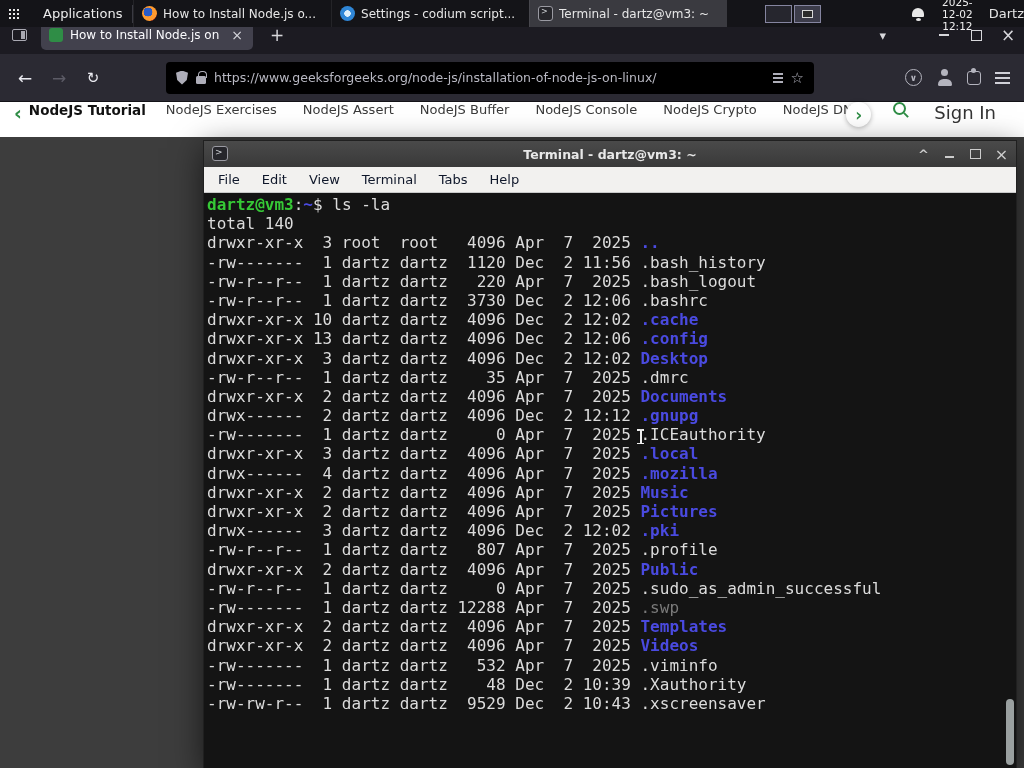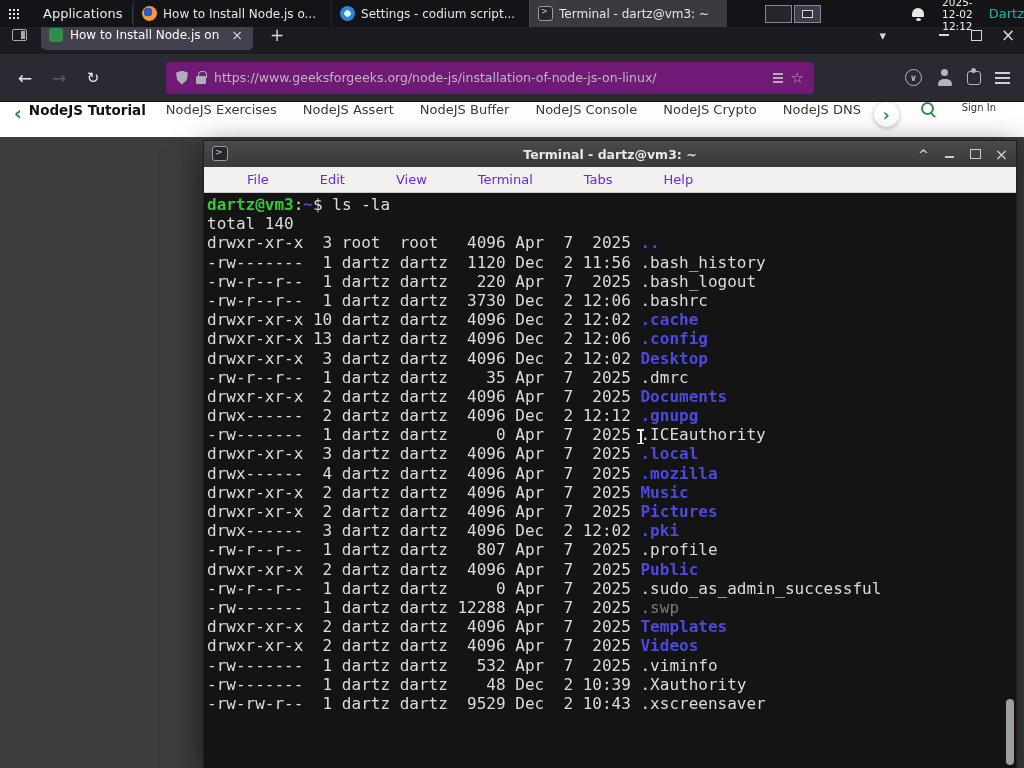--- a/index.html
+++ b/index.html
@@ -30,21 +30,21 @@
   .pager { display:flex; gap:2px; margin-left:38px; }
   .pcell { width:27px; height:18px; border:1px solid #8585a0; background:#26262e; }
   .pcell.current { background:#3c3c4a; display:flex; align-items:center; justify-content:center; }
   .pmini { width:11px; height:8px; border:1px solid #d8d8d8; background:#2b2b2b; }
   .bell { width:14px; height:16px; margin-left:90px; position:relative; }
   .bell::before { content:""; position:absolute; left:1px; top:2px; width:12px; height:9px;
     background:#e8e8e8; border-radius:6px 6px 1px 1px; }
   .bell::after { content:""; position:absolute; left:4.5px; top:12px; width:5px; height:3px;
     background:#e8e8e8; border-radius:50%; }
   .clock { text-align:center; font-size:10.5px; line-height:12px; margin:0 12px 0 18px; color:#f0f0f0; }
-  .user { font-size:13px; color:#14b8a6; margin-right:0; white-space:nowrap; }
+  .user { font-size:13px; color:#e5e5e5; margin-right:0; white-space:nowrap; }
 
   
   .browser { position:absolute; left:0; top:16px; width:1024px; height:121px; z-index:1; }
   .tabbar { height:38px; background:var(--ff-dark,#1c1b22); display:flex; align-items:center; }
   .fview { width:15px; height:12px; border:1.5px solid #a9a9b2; border-radius:2px; margin:0 14px 0 12px; position:relative; }
   .fview::after { content:""; position:absolute; right:1px; top:1px; bottom:1px; width:4px; background:#a9a9b2; }
   .tab { width:212px; height:30px; background:var(--tab-active,#42414d); border-radius:5px;
          display:flex; align-items:center; gap:7px; padding:0 8px; color:#fbfbfe; }
   .favicon { width:14px; height:14px; border-radius:3px; background:var(--gfg-green,#2f8d46); flex:0 0 14px; }
   .tab-title { font-size:12px; white-space:nowrap; overflow:hidden; flex:1; }
@@ -60,21 +60,21 @@
   .wc.max::before { content:""; width:9px; height:9px; border:1.5px solid #d7d7db; display:block; }
   .wc.close::before { content:"×"; font-size:17px; }
 
   .navbar { height:48px; background:var(--ff-toolbar,#2b2a33); display:flex; align-items:center;
             padding-left:8px; border-bottom:1px solid #131217; }
   .navbtn { width:34px; height:34px; display:flex; align-items:center; justify-content:center;
             color:#eaeaf0; font-size:17px; }
   .navbtn.back::before { content:"←"; }
   .navbtn.fwd::before { content:"→"; color:#5c5b66; }
   .navbtn.reload::before { content:"↻"; font-size:15px; }
-  .urlbar { margin-left:56px; width:648px; height:32px; background:#701a75; border-radius:4px;
+  .urlbar { margin-left:56px; width:648px; height:32px; background:#000000; border-radius:4px;
             display:flex; align-items:center; padding:0 10px; gap:8px; }
   .shield { width:12px; height:14px; background:#aeaeb9;
     clip-path:polygon(50% 0, 100% 16%, 90% 68%, 50% 100%, 10% 68%, 0 16%); flex:0 0 12px; }
   .lockic { width:10px; height:8px; background:#aeaeb9; border-radius:1.5px; position:relative; margin-top:4px; flex:0 0 10px; }
   .lockic::before { content:""; position:absolute; top:-5px; left:1.5px; width:7px; height:6px;
     border:1.5px solid #aeaeb9; border-bottom:none; border-radius:4px 4px 0 0; }
   .urltext { font-size:12.5px; color:#b9b9c3; white-space:nowrap; overflow:hidden; flex:1; }
   .reader { width:10px; height:2px; background:#aeaeb9; box-shadow:0 4px 0 #aeaeb9, 0 8px 0 #aeaeb9; margin-top:-8px; flex:0 0 10px; }
   .star { color:#aeaeb9; font-size:15px; }
   .star::before { content:"☆"; }
@@ -100,40 +100,40 @@
   .snav-items { display:flex; gap:26px; overflow:hidden; white-space:nowrap; flex:1; }
   .snav-item { font-size:13px; color:#3a3a3a; }
   .chev-circle { width:25px; height:25px; border-radius:50%; background:#fff;
     box-shadow:0 1px 5px rgba(0,0,0,0.3); display:flex; align-items:center; justify-content:center;
     color:var(--gfg-green,#2f8d46); font-size:17px; font-weight:bold; margin-left:-14px; flex:0 0 25px; }
   .chev-circle::before { content:"›"; }
   .gsearch { width:13px; height:13px; border:2px solid var(--gfg-green,#2f8d46); border-radius:50%;
     position:relative; margin-left:22px; flex:0 0 13px; }
   .gsearch::after { content:""; position:absolute; width:2px; height:6px; background:var(--gfg-green,#2f8d46);
     transform:rotate(-45deg); bottom:-5px; right:-2.5px; }
-  .signin { font-size:10px; color:#333; margin-left:28px; margin-right:14px; white-space:nowrap; }
+  .signin { font-size:18px; color:#333; margin-left:28px; margin-right:14px; white-space:nowrap; }
 
   
   .termwin { position:absolute; left:203px; top:140px; width:814px; height:628px; z-index:10;
              box-shadow:0 8px 30px rgba(0,0,0,0.6); border:1px solid #202020; }
   .titlebar { height:26px; background:linear-gradient(#4a4a4a,#393939); position:relative; }
   .term-icon { position:absolute; left:8px; top:5px; width:16px; height:15px; border-radius:3px;
     background:#26262b; border:1px solid #9a9aa2; }
   .term-icon::after { content:">"; position:absolute; left:2px; top:0px; font-size:9px; color:#cfd2d6; }
   .title { position:absolute; left:50%; top:50%; transform:translate(-50%,-50%);
     color:#e8e8e8; font-size:12.5px; font-weight:600; white-space:nowrap; }
   .tbtns { position:absolute; right:8px; top:0; height:26px; display:flex; align-items:center; gap:13px; }
   .tb { color:#cccccc; font-size:12px; display:flex; align-items:center; justify-content:center; width:13px; height:26px; }
   .tb.shade::before { content:"^"; font-weight:bold; font-size:13px; }
   .tb.tmin::before { content:""; width:9px; height:1.5px; background:#cccccc; display:block; margin-top:6px; }
   .tb.tmax::before { content:""; width:9px; height:8px; border:1.5px solid #cccccc; display:block; }
   .tb.tclose::before { content:"×"; font-size:16px; }
   .menubar { height:26px; background:#f2f1ef; display:flex; align-items:center; padding-left:8px;
              border-bottom:1px solid #c9c9c9; }
-  .menu-item { font-size:13px; color:#6d28d9; padding:0 6px; margin-right:10px;margin-left:29px; }
+  .menu-item { font-size:13px; color:#0f172a; padding:0 6px; margin-right:10px; }
   .termbody { position:relative; height:576px; background:var(--term-bg,#141414); overflow:hidden;
     font-family:"DejaVu Sans Mono", monospace; font-size:16px; line-height:19.2px;
     color:var(--term-fg,#dcdcdc); padding:2px 0 0 3px; }
   .tline { white-space:pre; height:19.2px; }
   .c-green { color:var(--term-green,#36c936); font-weight:bold; }
   .c-blue { color:var(--term-blue,#4a4ae0); font-weight:bold; }
   .c-dim { color:var(--term-dim,#7a7a7a); }
   .tscroll { position:absolute; right:1px; top:0; bottom:0; width:10px; }
   .tthumb { position:absolute; right:1px; bottom:4px; width:8px; height:66px; background:#9aa0a0; border-radius:4px; }
 

